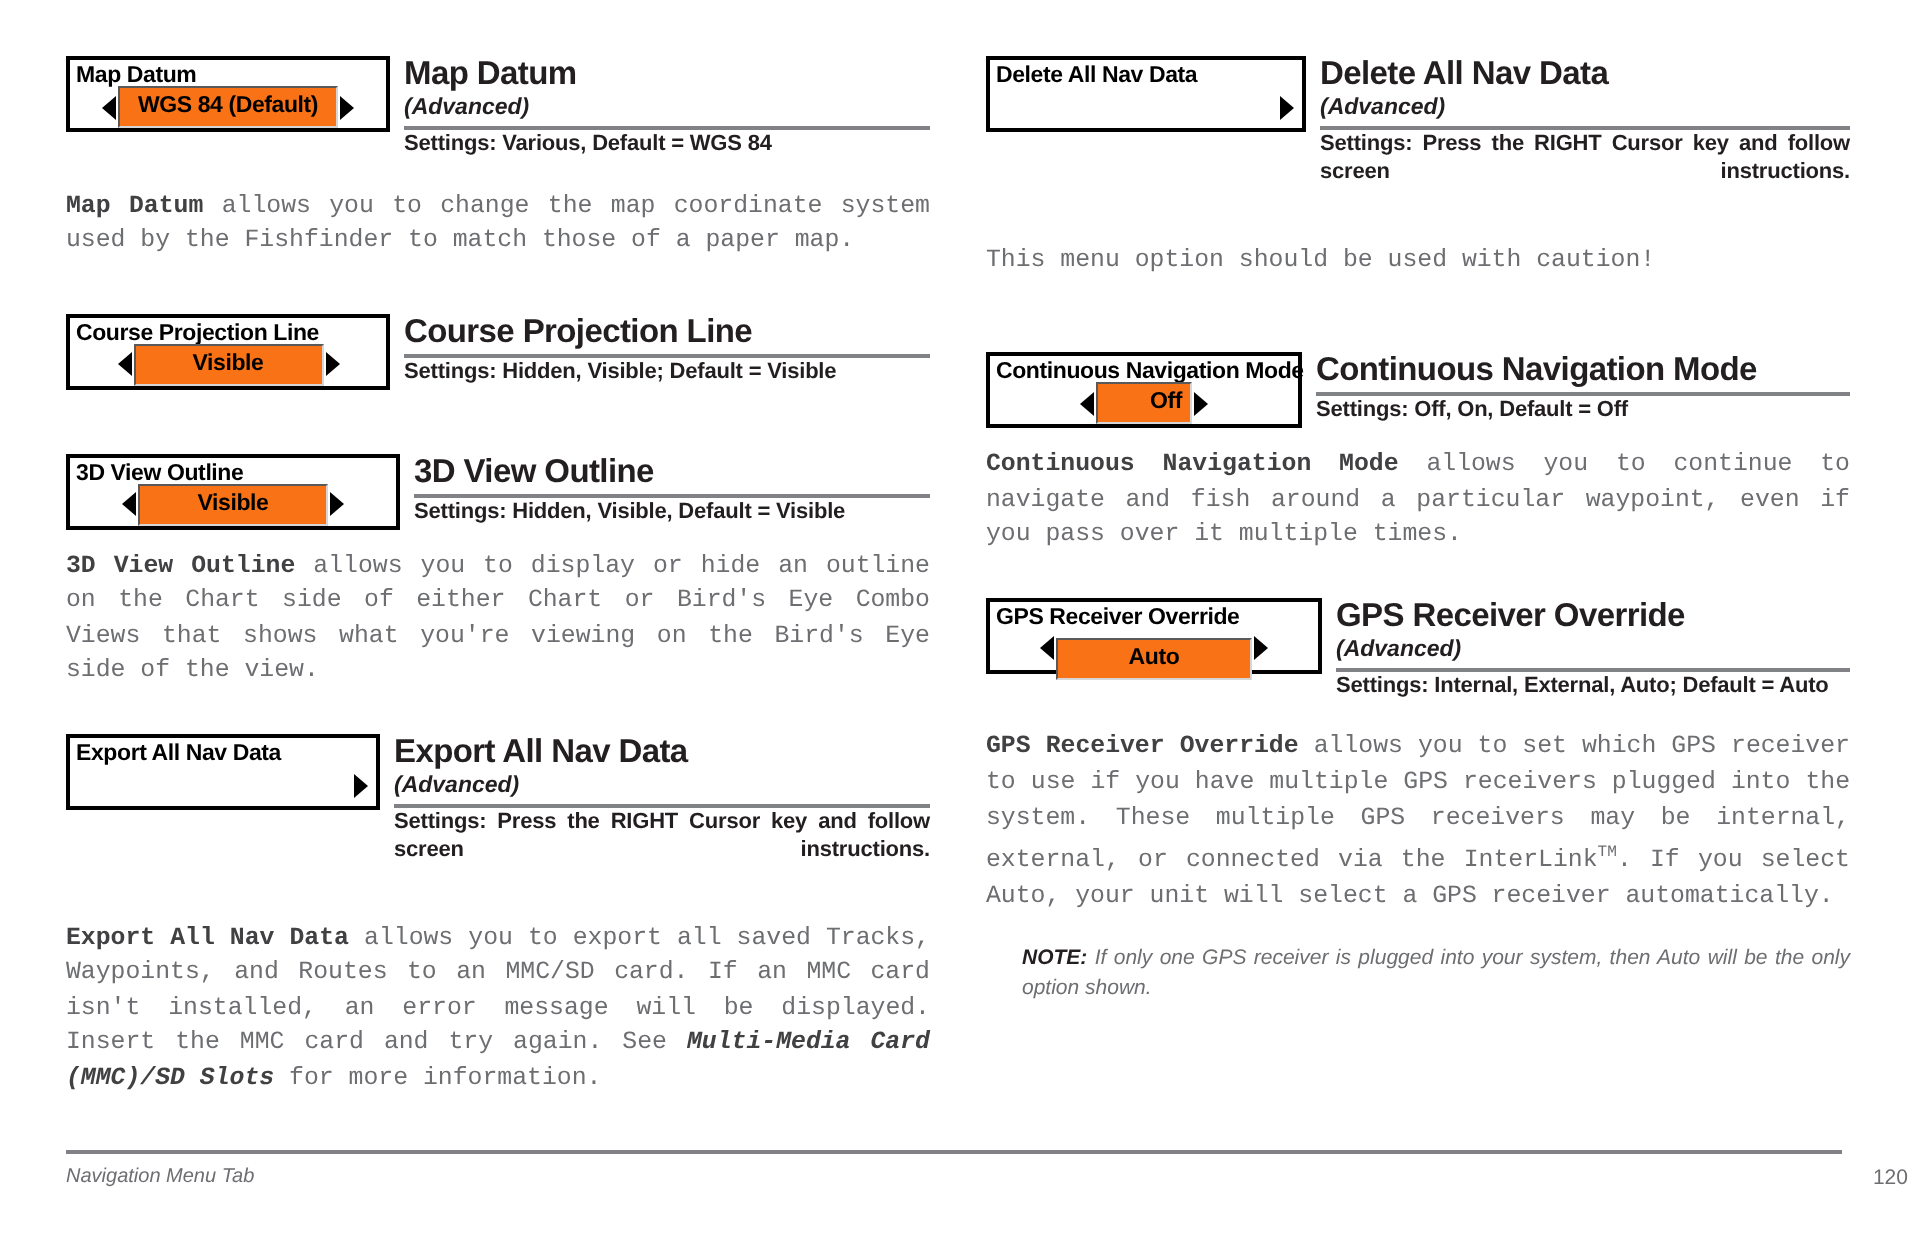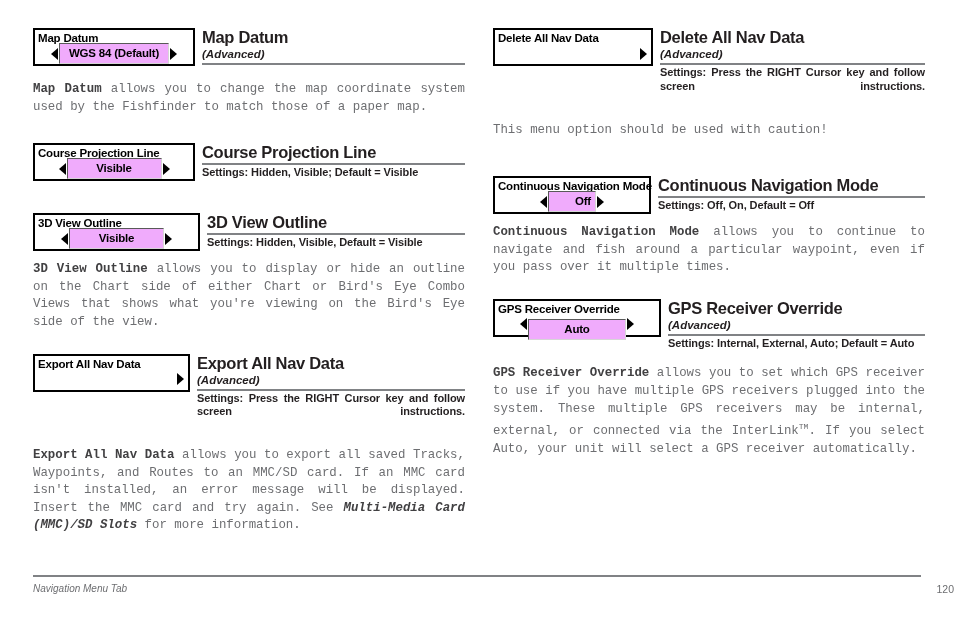--- a/index.html
+++ b/index.html
@@ -74,21 +74,21 @@
     margin-right: 1px;
   }
   .tri-right {
     border-top: 6px solid transparent;
     border-bottom: 6px solid transparent;
     border-left: 7px solid #000000;
     margin-left: 1px;
   }
   .lcd-value {
     box-sizing: border-box;
-    background: #f0abfc;
+    background: #f97316;
     border-top: 1px solid #595959;
     border-left: 1px solid #595959;
     border-right: 1px solid #d6d6d6;
     border-bottom: 1px solid #d6d6d6;
     color: #000000;
     font-size: 11.5px;
     font-weight: bold;
     line-height: 13px;
     text-align: center;
     padding: 3px 4px;
@@ -217,20 +217,21 @@
         <div class="lcd-row">
           <span class="tri tri-left"></span>
           <span class="lcd-value" style="width:110px;">WGS 84 (Default)</span>
           <span class="tri tri-right"></span>
         </div>
       </div>
       <div class="head-stack">
         <div class="head-title">Map Datum</div>
         <div class="head-advanced">(Advanced)</div>
         <hr class="head-rule">
+        <div class="head-settings">Settings: Various, Default = WGS 84</div>
       </div>
     </div>
 
     <div class="gap-md"></div>
 
     <p class="body-text"><b>Map Datum</b><span> allows you to change the map coordinate system used by the Fishfinder to match those of a paper map.</span></p>
 
     <div class="gap-xl"></div>
 
     <div class="entry">
@@ -361,20 +362,21 @@
         <div class="head-settings">Settings: Internal, External, Auto; Default = Auto</div>
       </div>
     </div>
 
     <div class="gap-md"></div>
 
     <p class="body-text"><b>GPS Receiver Override</b><span> allows you to set which GPS receiver to use if you have multiple GPS receivers plugged into the system. These multiple GPS receivers may be internal, external, or connected via the InterLink</span><sup>TM</sup><span>. If you select Auto, your unit will select a GPS receiver automatically.</span></p>
 
     <div class="gap-md"></div>
 
+    <p class="note"><b>NOTE:</b><span> If only one GPS receiver is plugged into your system, then Auto will be the only option shown.</span></p>
 
   </div>
 
   <div class="footer-rule"></div>
   <div class="footer-left">Navigation Menu Tab</div>
   <div class="footer-page">120</div>
 
 </div>
 
 </body></html>

